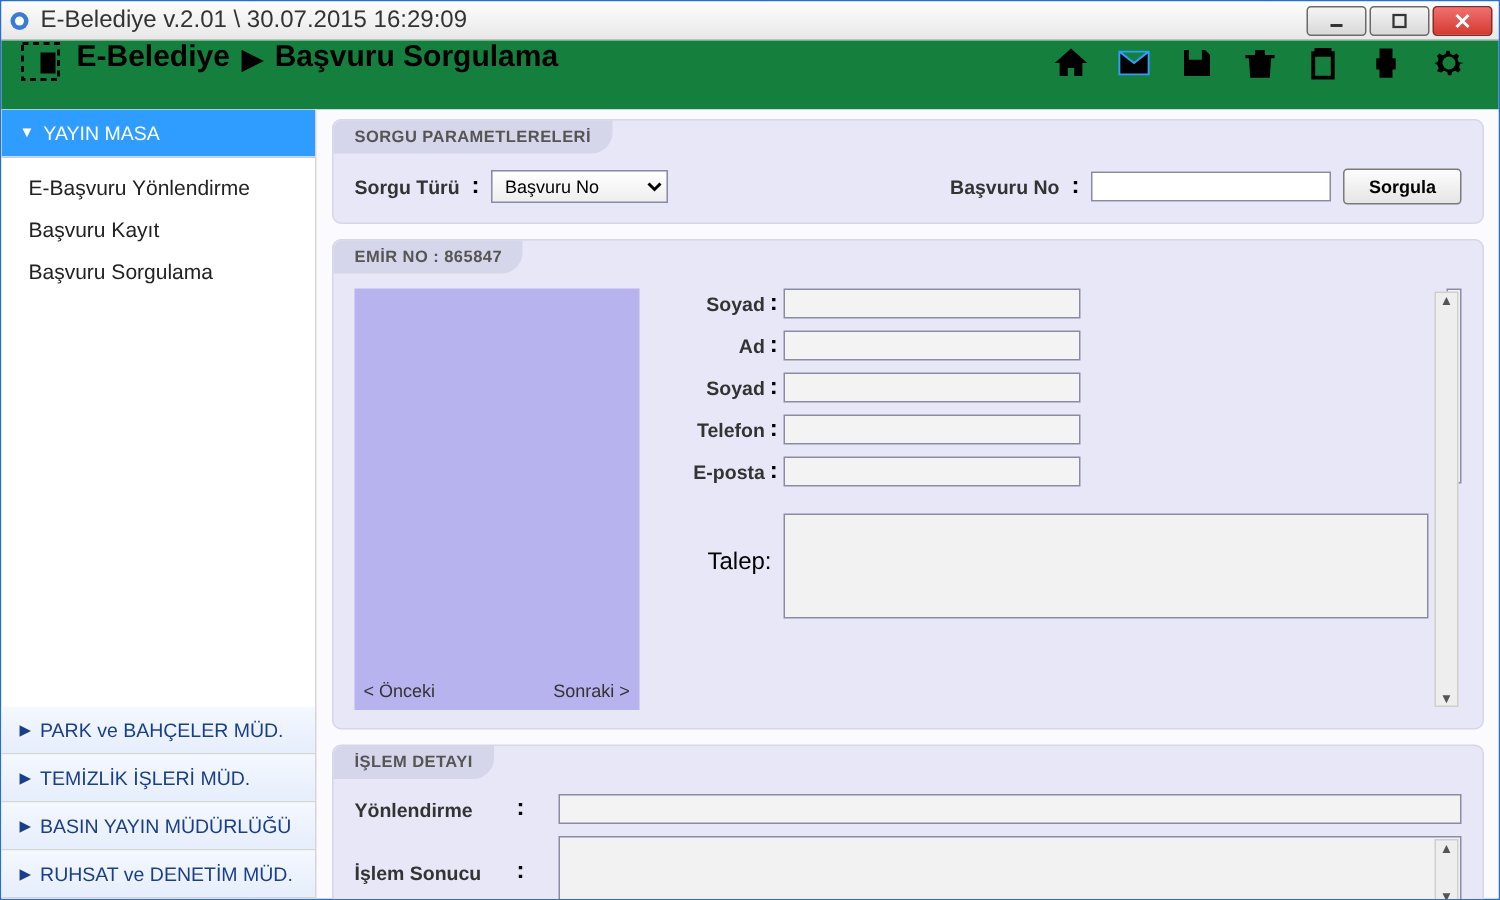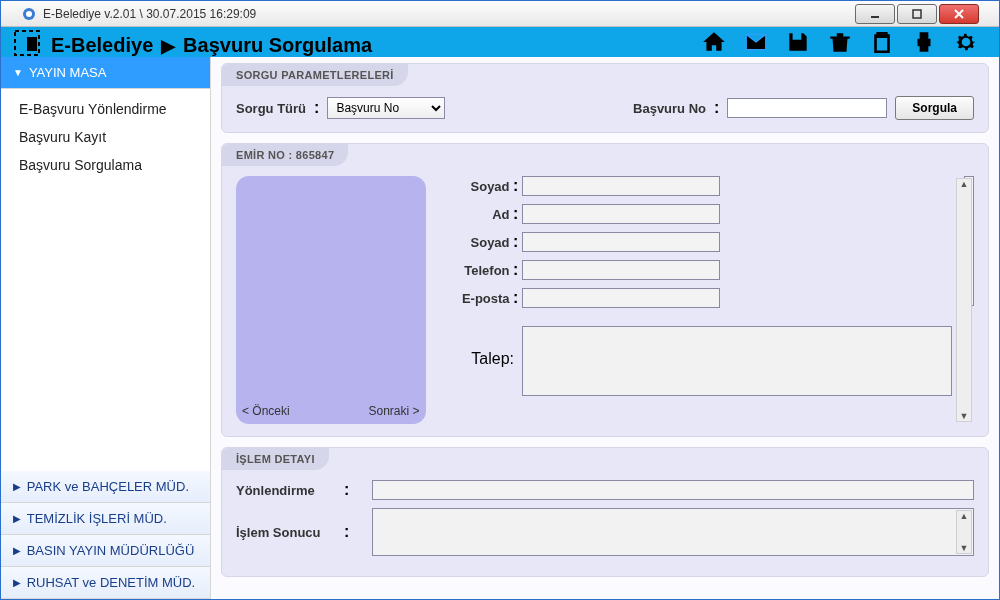--- a/index.html
+++ b/index.html
@@ -1,29 +1,29 @@
 <!DOCTYPE html>
 <html><head>
 <meta charset="utf-8">
 <style>
   * { box-sizing: border-box; margin: 0; padding: 0; font-family: Arial, sans-serif; }
   body { background: #e8e8e8; width: 1000px; height: 600px; overflow: hidden; }
 
   
   .window { width: 1000px; height: 600px; border: 1px solid #2a6fc9; background: #fff; display:flex; flex-direction:column; }
-  .titlebar { height: 26px; background: linear-gradient(#fdfdfd,#e8e8e8); border-bottom:1px solid #bfbfbf; display:flex; align-items:center; padding:0 20px; font-size:12px; color:#333; }
+  .titlebar { height: 26px; background: linear-gradient(#fdfdfd,#e8e8e8); border-bottom:1px solid #bfbfbf; display:flex; align-items:center; padding:0 4px; font-size:16px; color:#333; }
   .titlebar .ticon { width:16px; height:16px; margin-right:6px; display:flex; align-items:center; justify-content:center; }
   .titlebar .title { flex:1; }
   .winbtns { display:flex; }
   .winbtn { width:40px; height:20px; margin-left:2px; border:1px solid #6a6a6a; border-radius:3px; background:linear-gradient(#f5f5f5,#d8d8d8); display:flex; align-items:center; justify-content:center; font-size:11px; cursor:pointer;}
   .winbtn.close { background:linear-gradient(#f07070,#d43a2f); color:#fff; border-color:#8a2a22;}
   .winbtn svg { width:12px; height:12px; }
 
   
-  .appheader { height:30px; background:#0ea5e9; display:flex; align-items:flex-end; padding:0 12px; color:#000; }
+  .appheader { height:46px; background:#15803d; display:flex; align-items:flex-start; padding:0 12px; color:#000; }
   .appheader .logo { width:28px; height:28px; margin-right:10px; }
   .appheader .crumb { font-size:20px; font-weight:bold; display:flex; align-items:center; gap:8px;}
   .appheader .crumb .sep { font-size:18px; }
   .appheader .spacer { flex:1; }
   .appheader .hicon { width:30px; height:30px; margin:0 6px; cursor:pointer; display:flex; align-items:center; justify-content:center;}
   .appheader .hicon svg { width:26px; height:26px; fill:#000; }
 
   
   .body { flex:1; display:flex; background:#fbfbff; overflow:hidden;}
   .sidebar { width:210px; background:#fff; border-right:1px solid #d6d6d6; display:flex; flex-direction:column; font-size:13px;}
@@ -44,21 +44,21 @@
   .lbl { font-size:13px; font-weight:bold; color:#333; }
   .colon { font-weight:bold; }
   select, input[type=text], textarea { border:1px solid #8a8aa5; background:#fff; font-size:12px; padding:2px 4px; }
   select { height:22px; width:118px; background:linear-gradient(#fff,#eee); }
   input[type=text] { height:20px; background:#f3f3f3; }
   textarea { background:#f2f2f2; resize:none; }
   .btn { height:24px; padding:2px 16px; border:1px solid #7a7a7a; border-radius:3px; background:linear-gradient(#fdfdfd,#e5e5e5); font-size:12px; font-weight:bold; cursor:pointer;}
 
   
   .emirgrid { display:flex; gap:12px; }
-  .photo { width:200px; height:248px; background:#b7b3ef; position:relative; font-size:12px; color:#333;border-radius:13px; }
+  .photo { width:200px; height:281px; background:#b7b3ef; position:relative; font-size:12px; color:#333; }
   .photo .prev { position:absolute; bottom:6px; left:6px; cursor:pointer;}
   .photo .next { position:absolute; bottom:6px; right:6px; cursor:pointer;}
   .fields { flex:0 0 auto; }
   .frow { display:flex; align-items:center; margin-bottom:8px; }
   .frow .flabel { width:72px; text-align:right; font-size:13px; font-weight:bold; color:#333; }
   .frow .fcolon { width:12px; text-align:center; font-weight:bold;}
   .frow input { width:198px; }
   .bigtext { flex:1; }
   .bigtext textarea { width:100%; height:130px; }
   .talepta { display:flex; align-items:flex-start; margin-top:18px;}

